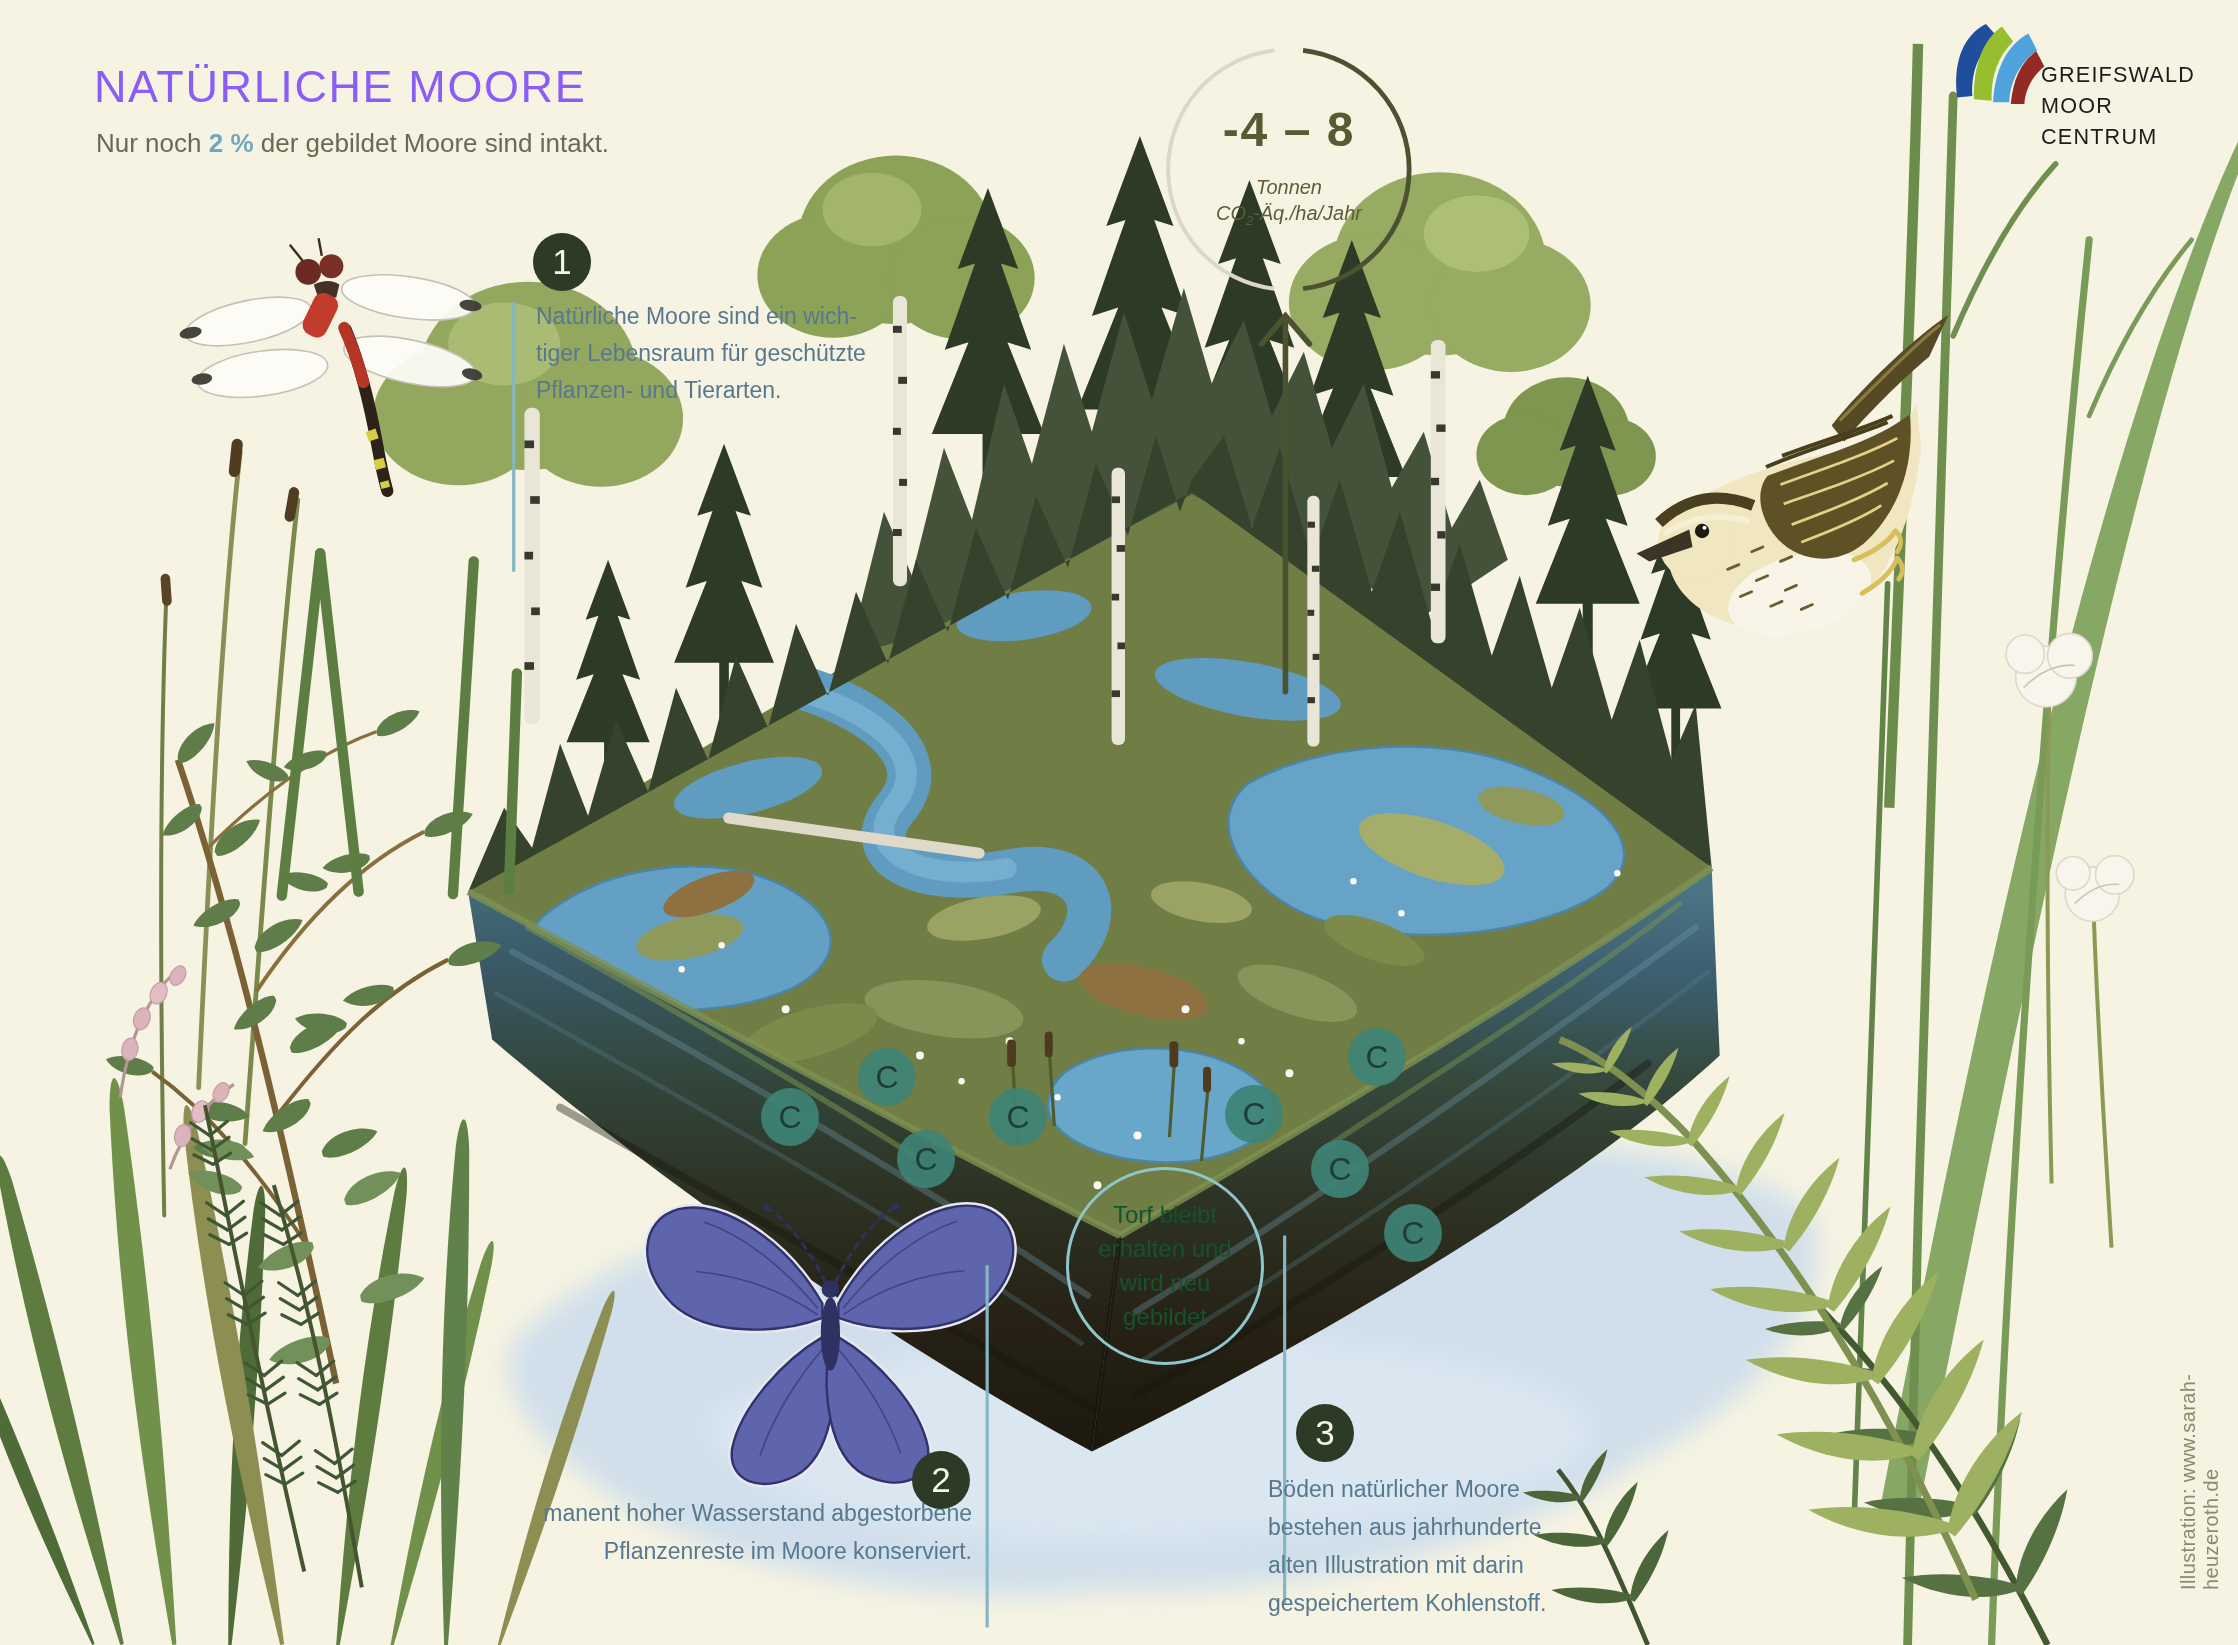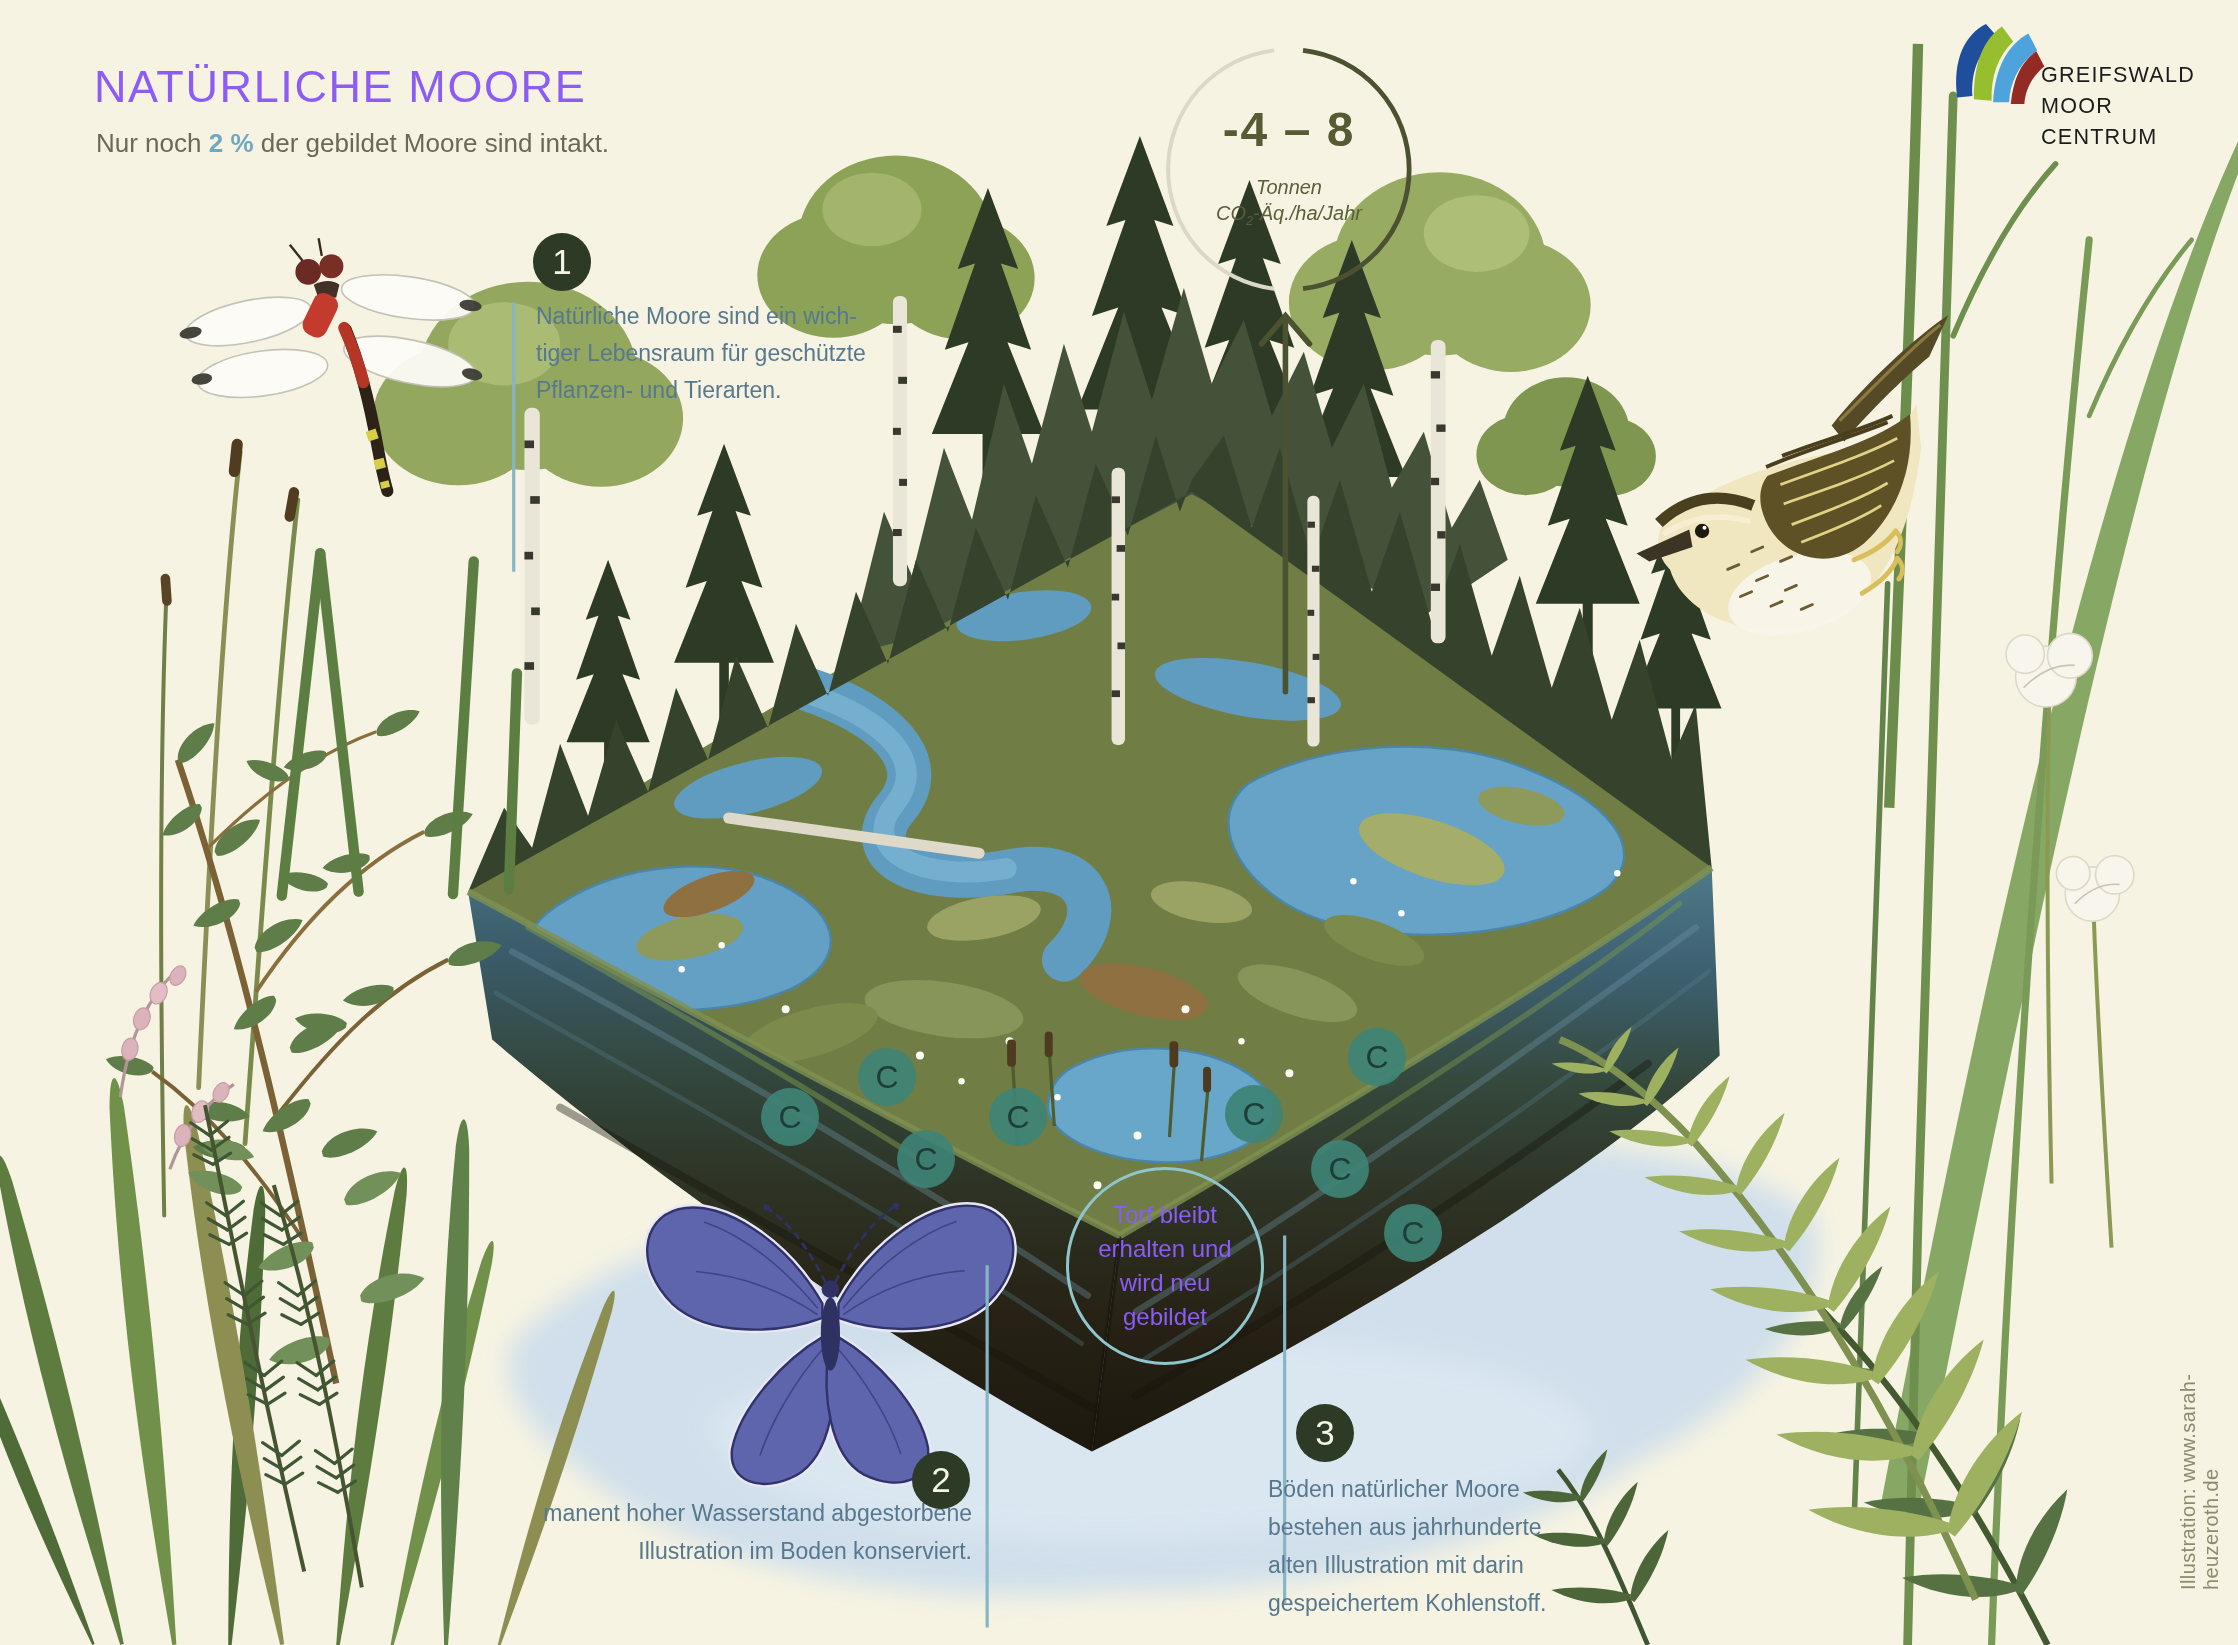--- a/index.html
+++ b/index.html
@@ -26,21 +26,21 @@
     display:flex;align-items:center;justify-content:center;font-size:35px;z-index:6;
   }
   .step-text{font-size:23px;line-height:37px;color:#57788e;}
   .step-text.s2{line-height:38px;text-align:right;}
   .step-text.s3{line-height:38px;}
 
   .peat-note{
     left:1066px;top:1167px;width:198px;height:198px;border-radius:50%;
     border:3.2px solid #8fc6cc;box-sizing:border-box;
     display:flex;flex-direction:column;align-items:center;justify-content:center;
-    color:#8b5cf6;font-size:24px;line-height:34px;text-align:center;z-index:6;
+    color:#14532d;font-size:24px;line-height:34px;text-align:center;z-index:6;
   }
 
   .c-marker{
     width:58px;height:58px;border-radius:50%;background:rgba(62,131,118,.92);
     display:flex;align-items:center;justify-content:center;
     color:#1e3d36;font-size:32px;z-index:6;
   }
 
   .logo-text{left:2041px;top:59px;font-size:21.6px;line-height:31px;letter-spacing:1.2px;
     font-weight:500;color:#1c1c1c;z-index:6;}
@@ -551,21 +551,21 @@
   <div>Natürliche Moore sind ein wich-</div>
   <div>tiger Lebensraum für geschützte</div>
   <div>Pflanzen- und Tierarten.</div>
 </div>
 
 <div class="txt step-circle" style="left:912px;top:1451px;">
   <span>2</span>
 </div>
 <div class="txt step-text s2" style="left:460px;top:1494px;width:512px;">
   <div>manent hoher Wasserstand abgestorbene</div>
-  <div>Illustration im Boden konserviert.</div>
+  <div>Pflanzenreste im Moore konserviert.</div>
 </div>
 
 <div class="txt step-circle" style="left:1296px;top:1404px;">
   <span>3</span>
 </div>
 <div class="txt step-text s3" style="left:1268px;top:1470px;width:368px;">
   <div>Böden natürlicher Moore</div>
   <div>bestehen aus jahrhunderte</div>
   <div>alten Illustration mit darin</div>
   <div>gespeichertem Kohlenstoff.</div>

